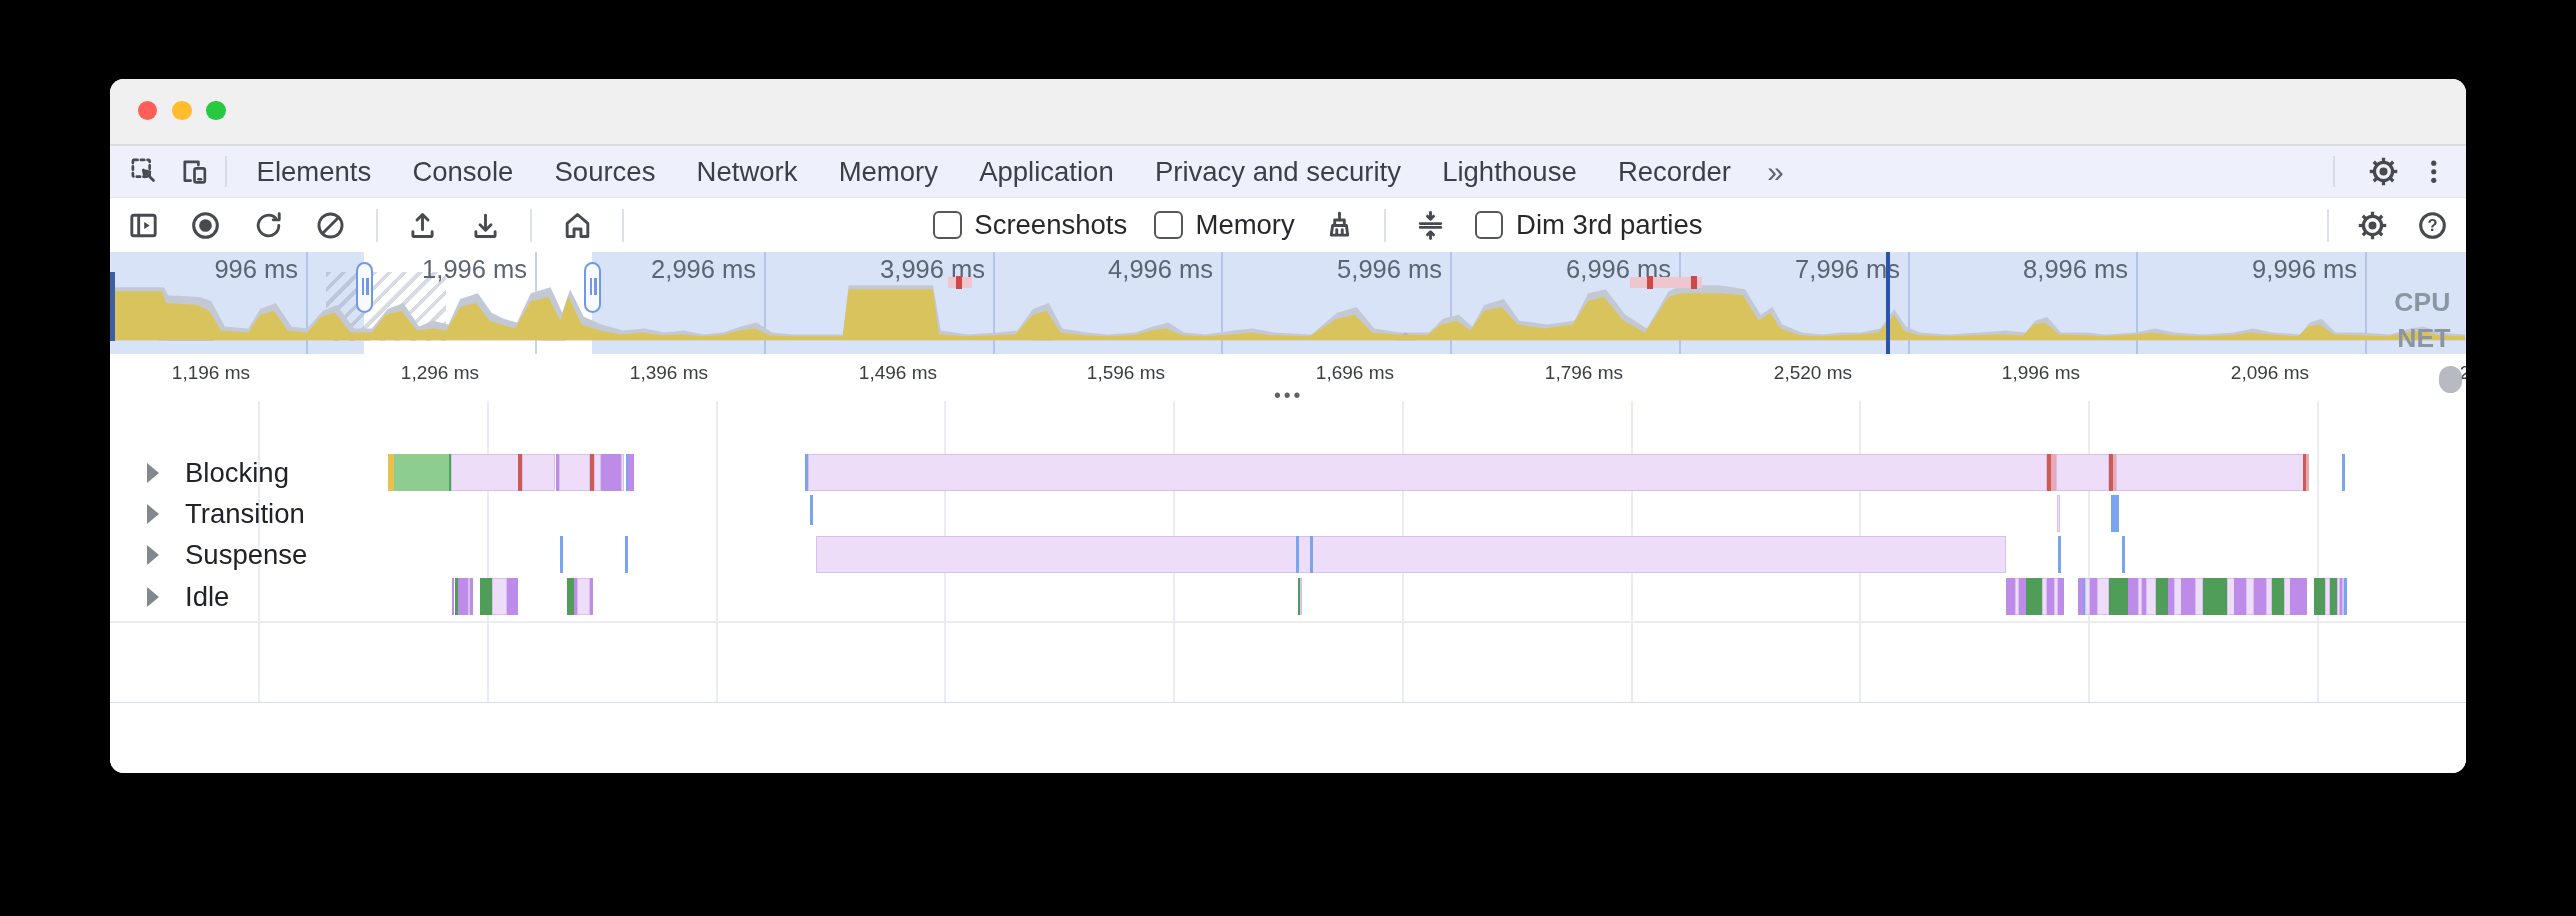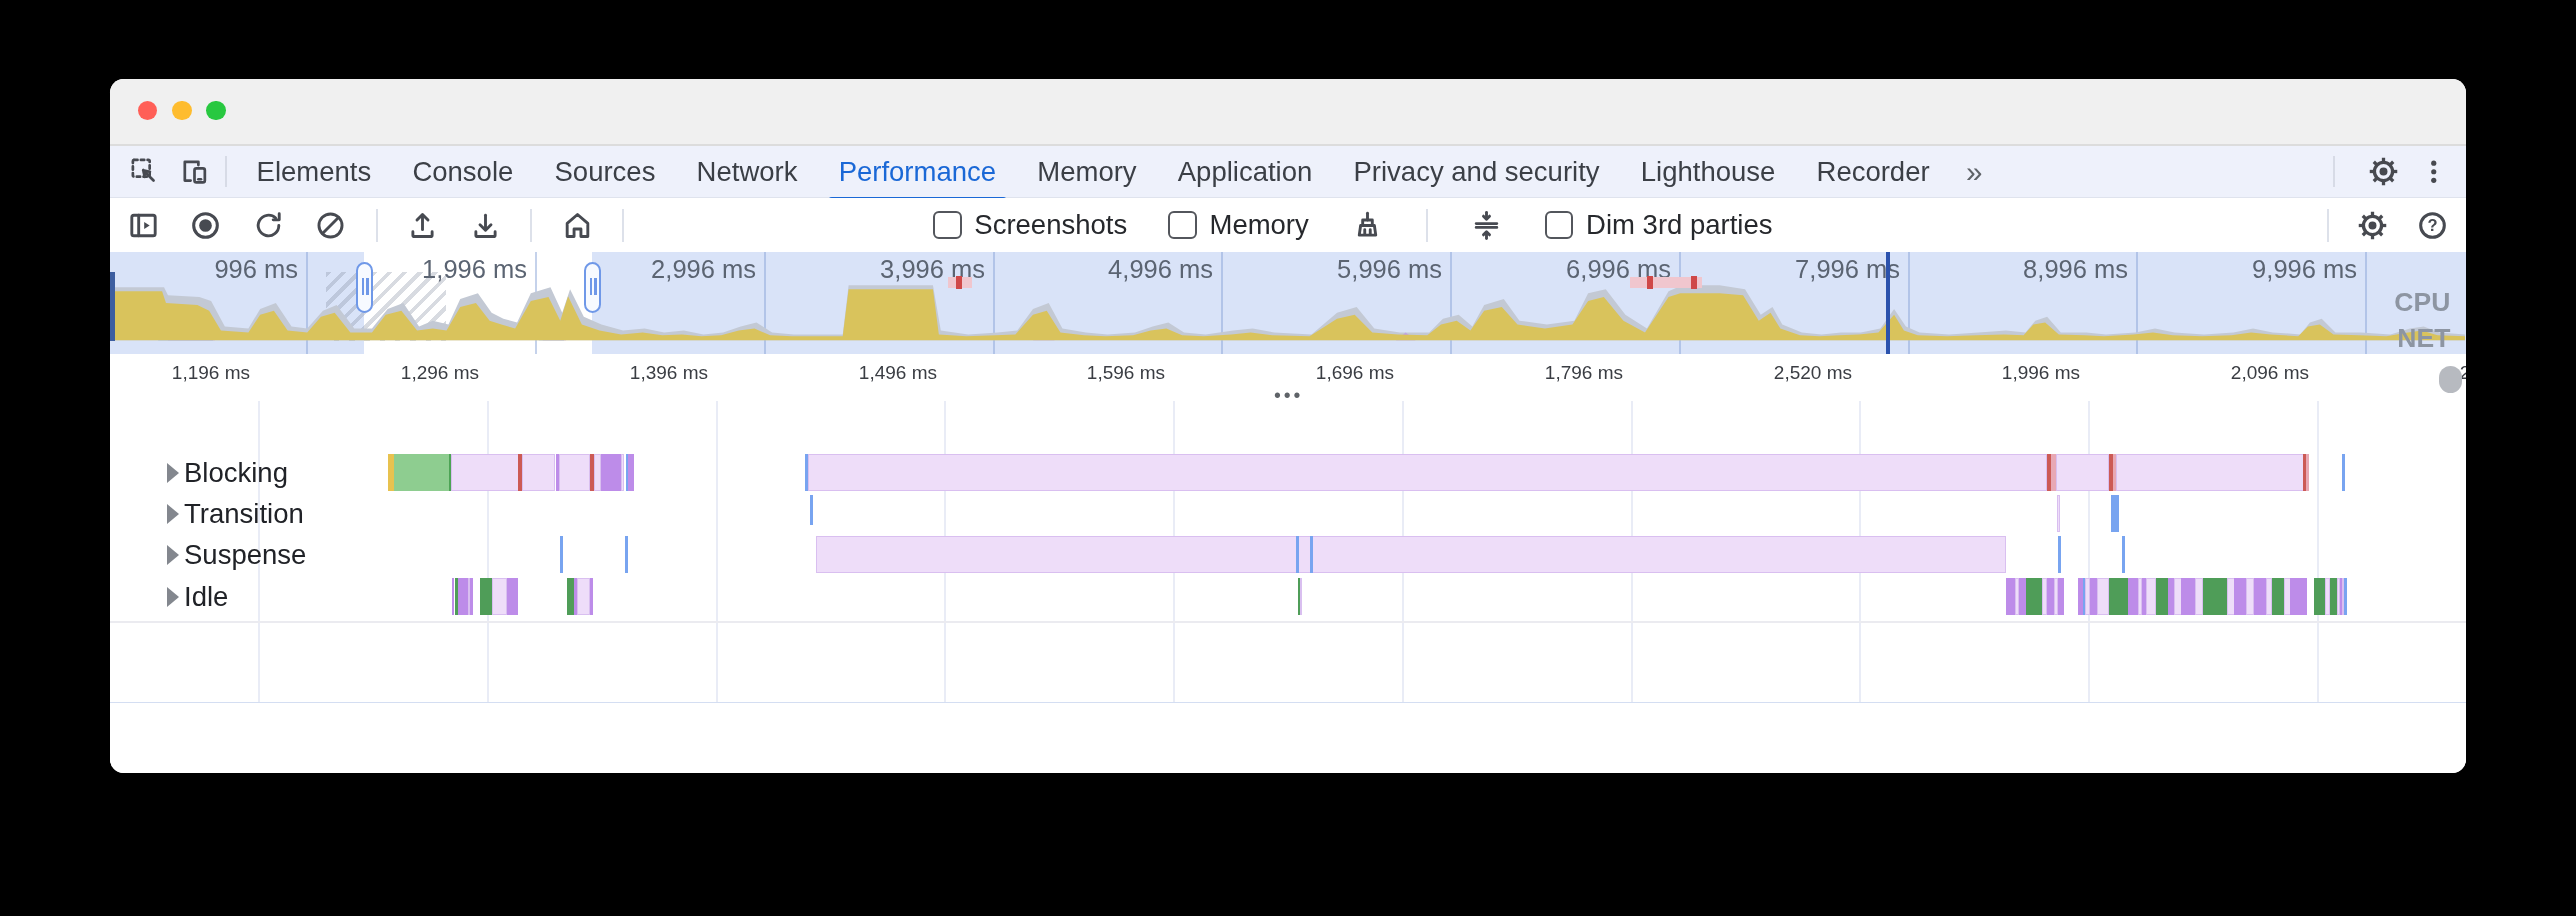--- a/index.html
+++ b/index.html
@@ -16,21 +16,21 @@
   .vdiv{width:2px;height:31px;background:#d7dbe6;margin:0 13.7px;flex:0 0 auto;}
   .tab{position:relative;height:63px;display:flex;align-items:center;padding:0 20.6px;font-size:27.5px;color:#3b3f46;white-space:nowrap;cursor:default;}
   .tab.selected{color:#1a68d6;}
   .tab.selected::after{content:"";position:absolute;left:9.8px;right:9.8px;bottom:0;height:5.9px;background:#1a68d6;border-radius:3.9px 3.9px 0 0;}
   .tab.more{font-size:29.5px;color:#5f6368;padding:0 15.7px;}
   #tabstrip .right{margin-left:auto;display:flex;align-items:center;margin-right:15.7px;}
   
   #toolbar{position:absolute;left:0;top:119px;width:100%;height:54px;background:#fff;}
   .tbicon{width:35px;height:35px;display:flex;align-items:center;justify-content:center;flex:0 0 auto;}
   #tb-left{position:absolute;left:15.7px;top:0;height:54px;display:flex;align-items:center;gap:27.5px;}
-  #tb-mid{position:absolute;left:823px;top:0;height:54px;display:flex;align-items:center;gap:41px;}
+  #tb-mid{position:absolute;left:823px;top:0;height:54px;display:flex;align-items:center;gap:27px;}
   #tb-right{position:absolute;right:15.7px;top:0;height:54px;display:flex;align-items:center;gap:25.5px;}
   .tdiv{width:2px;height:33px;background:#dde1ea;}
   .cb{display:flex;align-items:center;gap:12.8px;}
   .cbbox{width:24.5px;height:24.5px;border:2.6px solid #53565c;border-radius:5.9px;background:#fff;}
   .cblab{font-size:27.5px;color:#26282c;white-space:nowrap;}
   svg.ic{stroke:#474a51;fill:none;stroke-width:2.1;stroke-linecap:round;stroke-linejoin:round;}
   
   #overview{position:absolute;left:0;top:173px;width:100%;height:102px;background:#d9e3f8;overflow:hidden;}
   #ov-selection{position:absolute;top:0;height:102px;background:#fff;}
   .ov-grid{position:absolute;top:0;width:2px;height:102px;background:rgba(140,165,215,.5);}
@@ -51,21 +51,21 @@
   .rl{position:absolute;top:7.9px;font-size:19px;color:#3a3d43;transform:translateX(-100%);white-space:nowrap;}
   #dots{position:absolute;top:29.5px;font-size:19.6px;color:#5f6368;letter-spacing:2.9px;}
   #scrollthumb{position:absolute;right:3.9px;top:287px;width:23.6px;height:26.5px;background:#b7bac0;border-radius:12.8px;z-index:6;}
   
   #flame{position:absolute;left:0;top:322px;width:100%;height:302px;background:#fff;overflow:hidden;}
   .fgrid{position:absolute;top:0;width:2px;height:302px;background:#e9ecf6;}
   #track-header{position:absolute;left:17.7px;top:21.6px;height:31px;display:flex;align-items:center;gap:11.8px;font-size:27.5px;color:#202227;}
   .tri-down{width:0;height:0;border-left:10.8px solid transparent;border-right:10.8px solid transparent;border-top:12.8px solid #5f6368;}
   .tri-right{width:0;height:0;border-top:10.8px solid transparent;border-bottom:10.8px solid transparent;border-left:12.8px solid #83878e;}
   .hdr-sep{color:#3a3d43;} .hdr-mod{font-style:italic;color:#2b2e33;}
-  .rowlab{position:absolute;left:37px;height:39px;display:flex;align-items:center;gap:5px;font-size:27.5px;color:#202227;margin-left:20px;}
+  .rowlab{position:absolute;left:37px;height:39px;display:flex;align-items:center;gap:26px;font-size:27.5px;color:#202227;}
   .rowband{position:absolute;left:0;width:100%;height:39px;}
   .bar{position:absolute;top:1px;height:37px;}
   .bar.l{box-shadow:inset 0 0 0 1px rgba(178,136,224,.35);}
   #row-sep{position:absolute;left:0;top:220px;width:100%;height:1.5px;background:#ebebf0;}
   #flame-bottom{position:absolute;left:0;top:301px;width:100%;height:2px;background:#d4def2;}
   #details{position:absolute;left:0;top:625px;width:100%;height:69px;background:#fff;}
 </style>
 </head>
 <body>
 
@@ -117,21 +117,20 @@
             <circle cx="12" cy="19" r="2.1"></circle>
         </svg>
       </span>
     </span>
   </div>
   <div id="tabs" style="position:absolute;left:126px;top:67px;height:51px;display:flex;align-items:center;">
       <span class="tab">Elements</span>
       <span class="tab">Console</span>
       <span class="tab">Sources</span>
       <span class="tab">Network</span>
-      <span class="tab selected">Performance</span>
       <span class="tab">Memory</span>
       <span class="tab">Application</span>
       <span class="tab">Privacy and security</span>
       <span class="tab">Lighthouse</span>
       <span class="tab">Recorder</span>
       <span class="tab more">»</span>
     </div>
 
   <div id="toolbar">
     <div id="tb-left">

